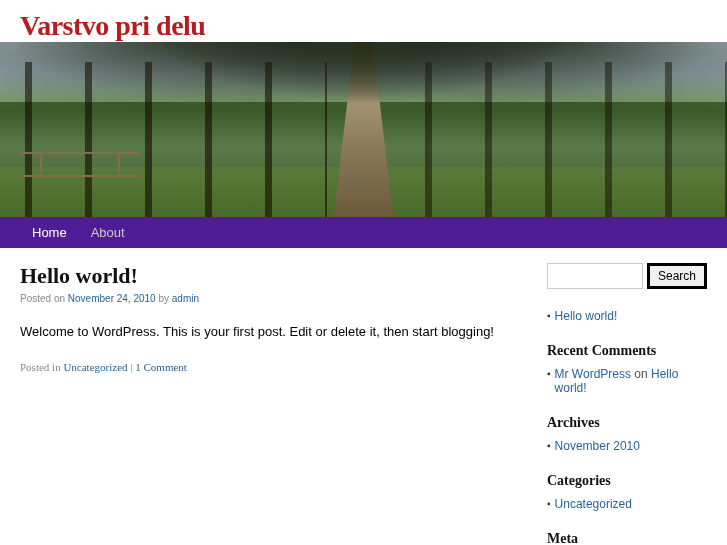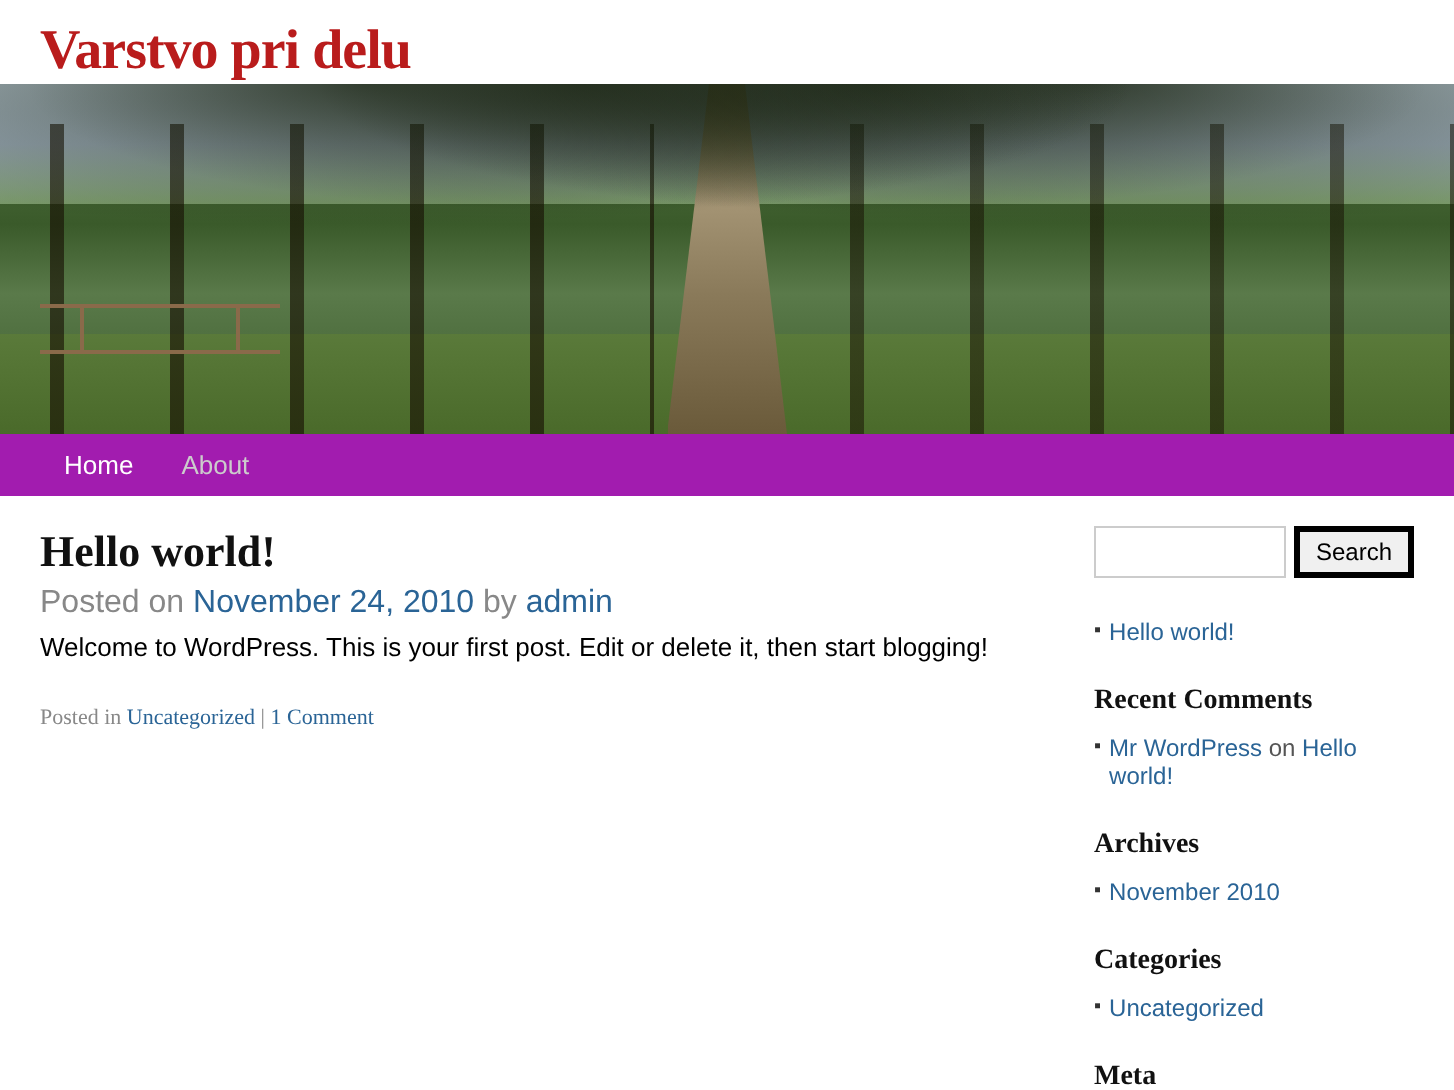--- a/index.html
+++ b/index.html
@@ -135,21 +135,21 @@
     .fence::before {
       content: '';
       position: absolute;
       top: -2px; bottom: -2px;
       left: 20px; right: 20px;
       border-left: 2px solid #8a6a4a;
       border-right: 2px solid #8a6a4a;
     }
 
     #nav {
-      background: #a21caf;
+      background: #4c1d95;
       padding: 0;
     }
     #nav ul {
       list-style: none;
       display: flex;
       padding: 0 20px;
     }
     #nav ul li a {
       display: block;
       color: #ccc;
@@ -180,23 +180,23 @@
     }
 
     .post-title {
       font-size: 22px;
       font-weight: bold;
       color: #111;
       font-family: Georgia, serif;
       margin-bottom: 4px;
     }
     .post-meta {
-      font-size: 16px;
+      font-size: 10px;
       color: #888;
-      margin-bottom: 3px;
+      margin-bottom: 18px;
       font-family: Arial, sans-serif;
     }
     .post-meta a {
       color: #2a6496;
       text-decoration: none;
     }
     .post-body {
       font-size: 13px;
       line-height: 1.6;
       color: #000000;

